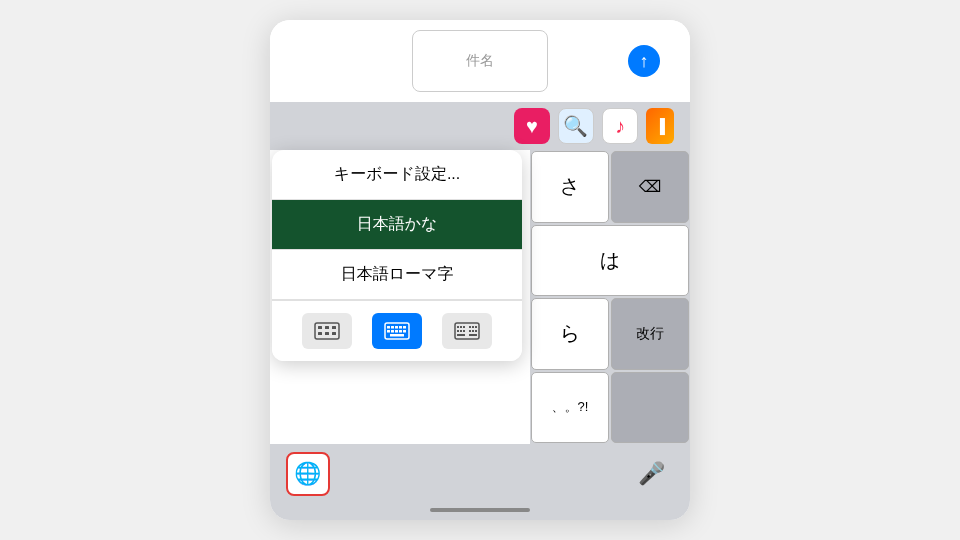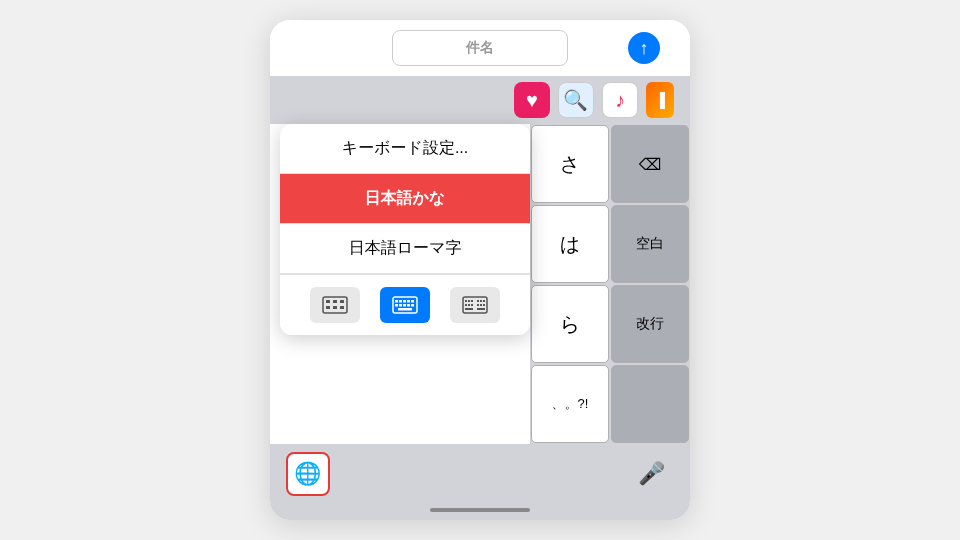--- a/index.html
+++ b/index.html
@@ -32,26 +32,25 @@
       justify-content: center;
       align-items: center;
       padding: 10px 16px;
       background: #fff;
       position: relative;
     }
 
     .subject-input {
       border: 1px solid #ccc;
       border-radius: 8px;
-      padding: 8px 14px;
+      padding: 21px 14px;
       font-size: 14px;
       color: #999;
-      width: 176px;
+      width: 136px;
       text-align: center;
-      font-weight: bold;
     }
 
     .send-btn {
       position: absolute;
       right: 30px;
       width: 32px;
       height: 32px;
       background: #007AFF;
       border-radius: 50%;
       display: flex;
@@ -91,21 +90,21 @@
     
     .keyboard-area {
       display: flex;
       flex: 1;
       position: relative;
     }
 
     
     .dropdown-menu {
       position: absolute;
-      left: 10px;
+      left: 2px;
       top: 0;
       width: 250px;
       background: #fff;
       border-radius: 12px;
       box-shadow: 0 4px 20px rgba(0,0,0,0.2);
       z-index: 10;
       overflow: hidden;
     }
 
     .menu-item {
@@ -115,23 +114,22 @@
       text-align: center;
       cursor: pointer;
       border-bottom: 1px solid #e0e0e0;
     }
 
     .menu-item:last-child {
       border-bottom: none;
     }
 
     .menu-item.active {
-      background: #ef4444;
+      background: #14532d;
       color: #fff;
-      font-weight: bold;
     }
 
     
     .keyboard-type-row {
       display: flex;
       justify-content: center;
       gap: 20px;
       padding: 12px 16px;
       border-top: 1px solid #e0e0e0;
       background: #fff;
@@ -336,21 +334,20 @@
 
     <div class="kana-keyboard">
 
       <div class="kana-row">
         <div class="kana-key">さ</div>
         <div class="kana-key gray delete">⌫</div>
       </div>
 
       <div class="kana-row">
         <div class="kana-key">は</div>
-        <div class="kana-key gray large-text">空白</div>
       </div>
 
       <div class="kana-row">
         <div class="kana-key">ら</div>
         <div class="kana-key gray large-text" style="flex:1;">改行</div>
       </div>
 
       <div class="kana-row">
         <div class="kana-key large-text" style="font-size:13px;">、。?!</div>
         <div class="kana-key gray" style="background:#acaeb5;"></div>

